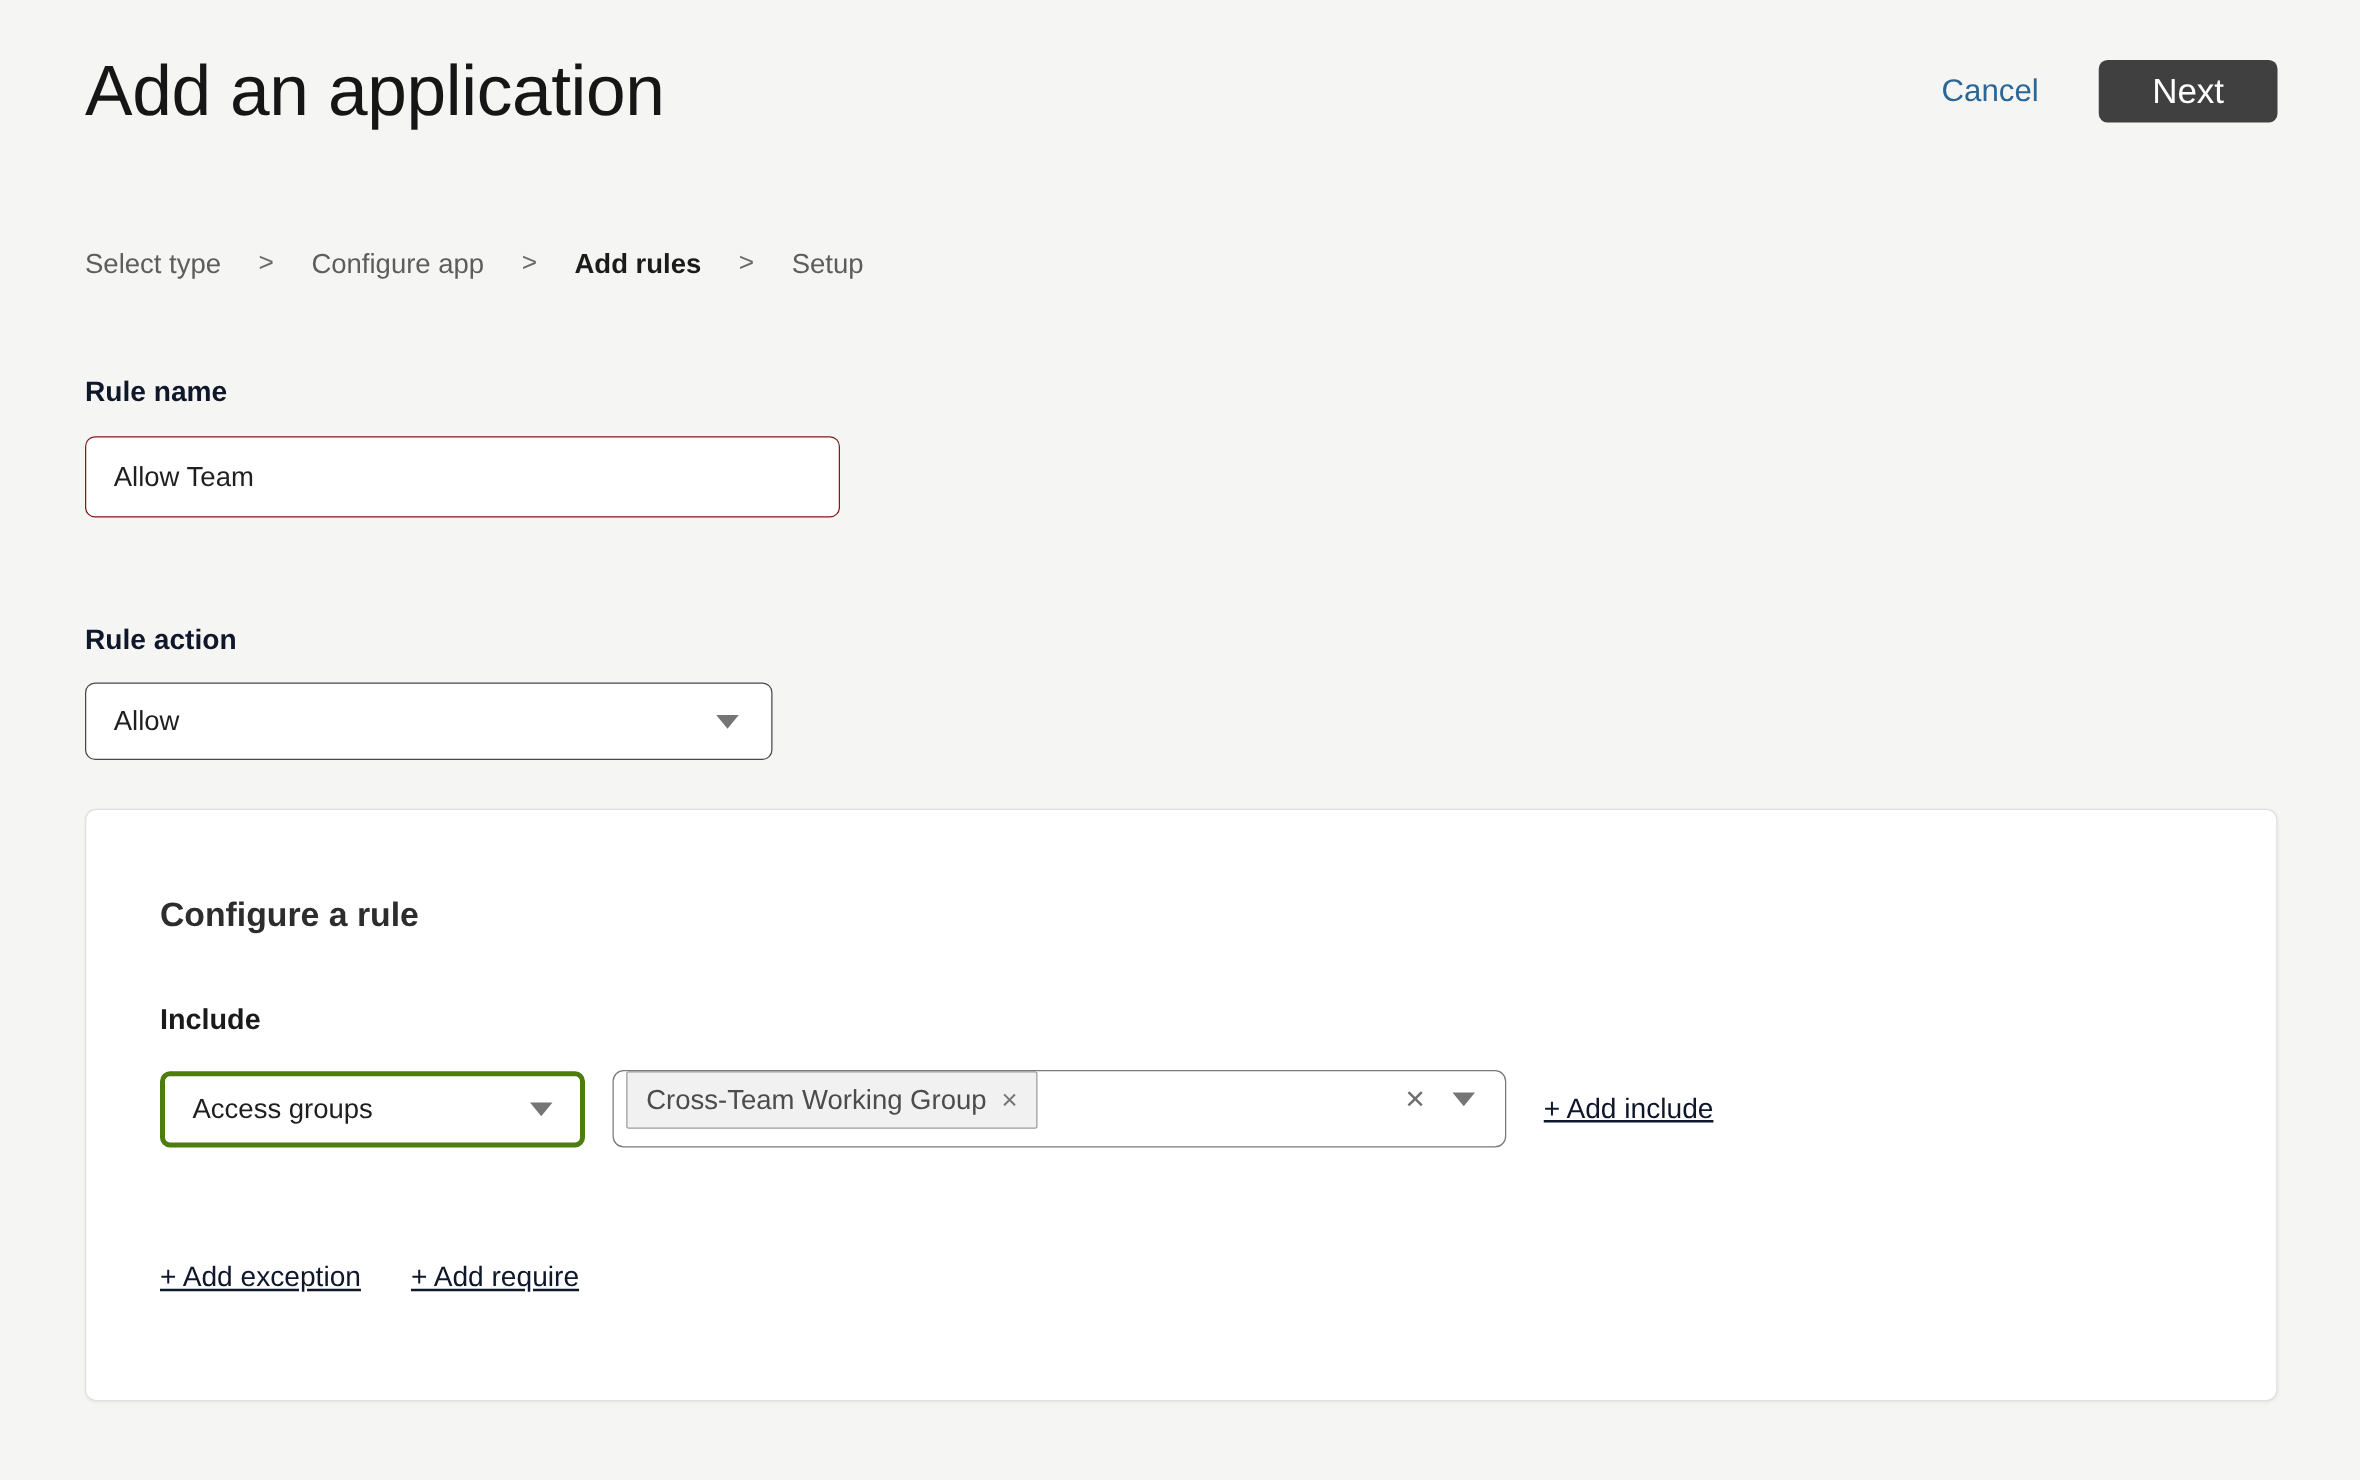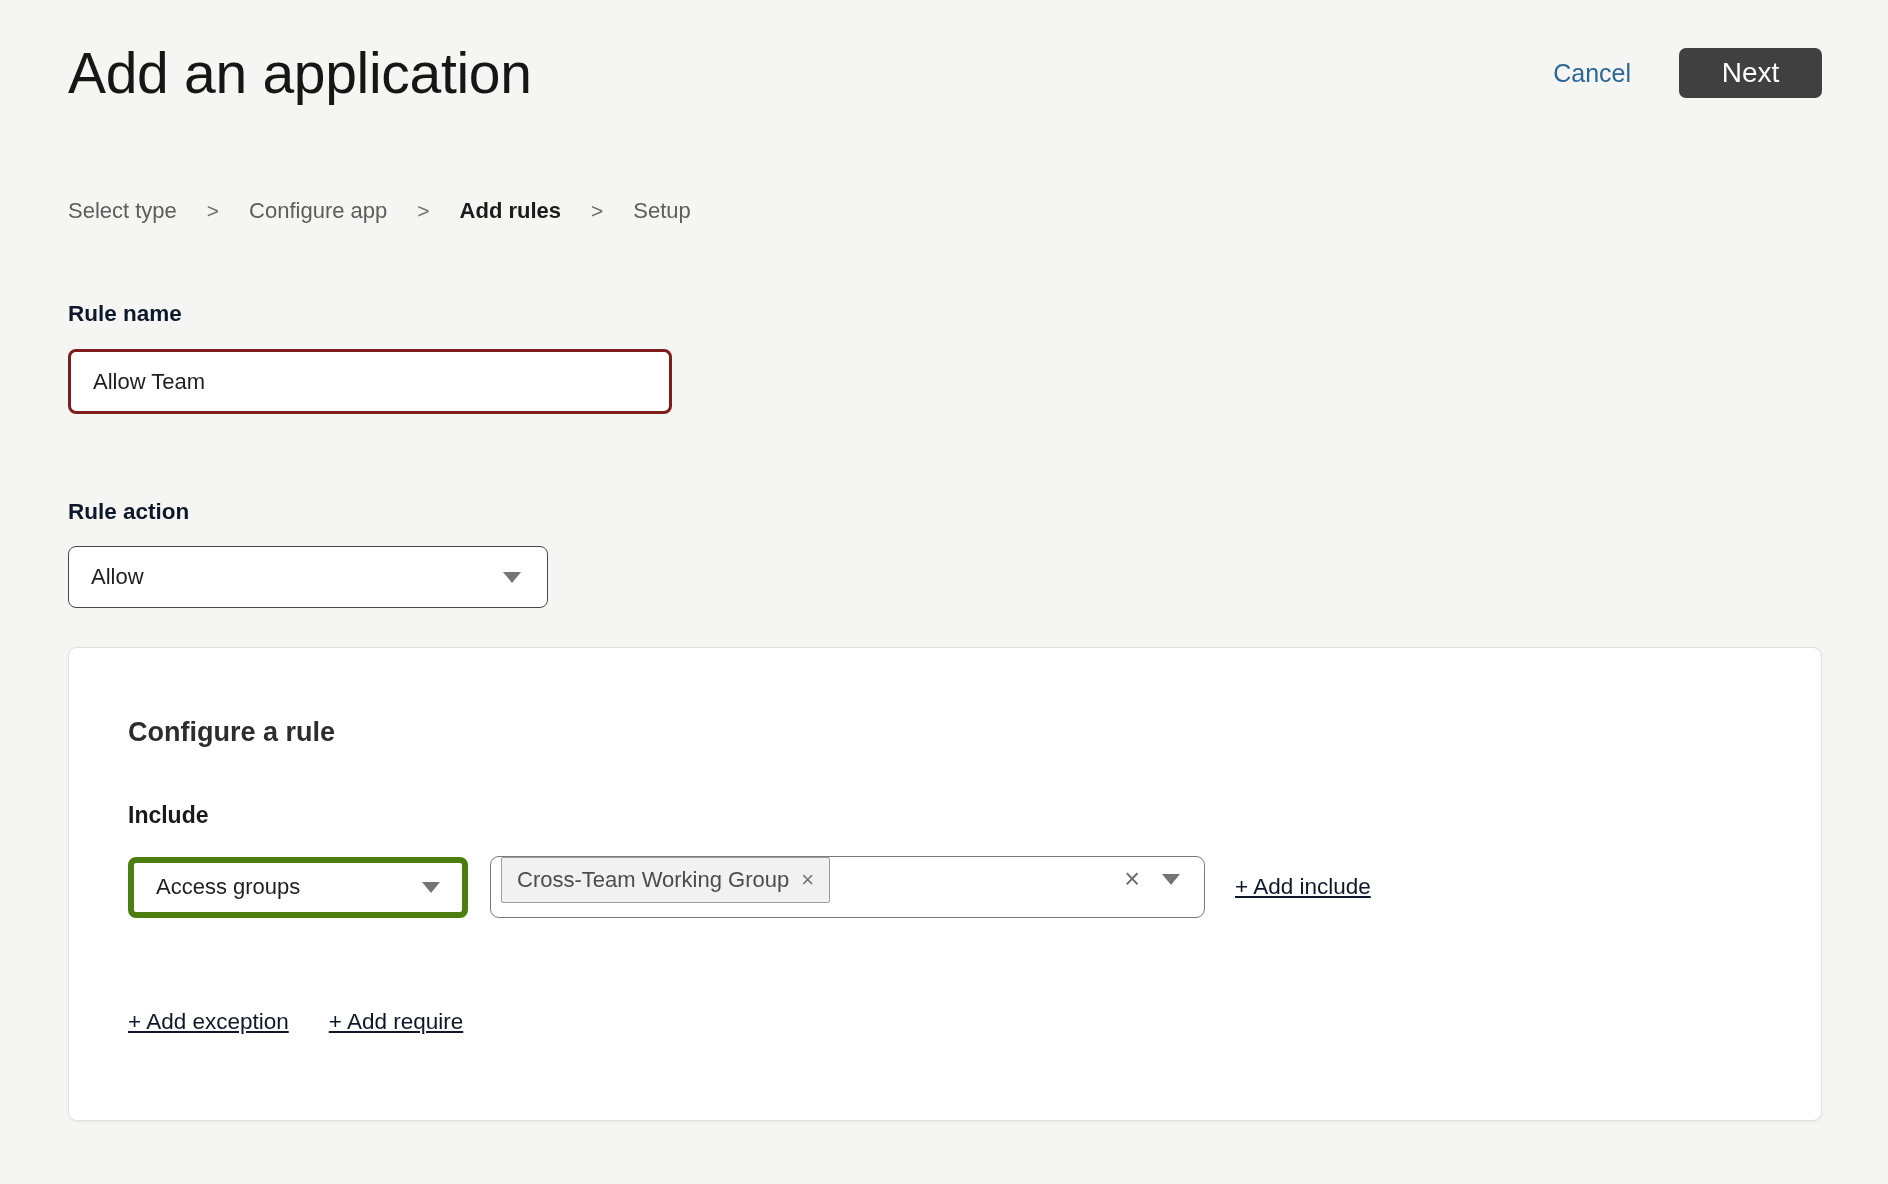--- a/index.html
+++ b/index.html
@@ -29,46 +29,46 @@
   .breadcrumb { display: flex; align-items: center; gap: 30px; margin-top: 98px; font-size: 22px; line-height: 26px; color: #5d5d5d; }
   .crumb { cursor: default; }
   .crumb.active { font-weight: 700; color: #1b1b1b; }
   .sep { color: #6a6a6a; font-size: 21px; }
 
   
   .field-label { font-size: 22.5px; line-height: 27px; font-weight: 700; color: #0f172a; }
   .rule-name-label { margin-top: 76px; }
   .text-input {
     display: block; margin-top: 22px; width: 604px; height: 65px;
-    border: 3px solid #7f1d1d; border-radius: 8px; background: #ffffff;
+    border: 1px solid #7f1d1d; border-radius: 8px; background: #ffffff;
     font-size: 22px; color: #1f1f1f; padding: 0 22px;
     font-family: "Liberation Sans", sans-serif; outline: none;
   }
   .rule-action-label { margin-top: 84px; }
   .select {
-    margin-top: 21px; width: 480px; height: 62px;
+    margin-top: 21px; width: 550px; height: 62px;
     border: 1px solid #484848; border-radius: 8px; background: #ffffff;
     display: flex; align-items: center; justify-content: space-between;
     padding: 0 26px 0 22px; font-size: 22px; color: #1f1f1f; cursor: pointer;
   }
   .chev { width: 0; height: 0; border-left: 9px solid transparent; border-right: 9px solid transparent; border-top: 11px solid #757575; }
 
   
   .card {
     margin-top: 39px; background: #ffffff;
     border: 1px solid #e0e0e0; border-radius: 9px;
     box-shadow: 0 1px 3px rgba(0,0,0,0.05);
     padding: 68px 60px 84px 59px;
   }
   .card-title { font-size: 27px; line-height: 32px; font-weight: 700; color: #2d2d2d; margin: 0; }
   .include-label { font-size: 23px; line-height: 27px; font-weight: 700; color: #1a1a1a; margin-top: 54px; }
   .include-row { display: flex; align-items: center; margin-top: 27px; }
   .group-select {
     width: 340px; height: 61px; margin-top: 0;
-    border: 6px solid #4d7c0f; border-radius: 8px; background: #ffffff;
+    border: 4px solid #4d7c0f; border-radius: 8px; background: #ffffff;
     display: flex; align-items: center; justify-content: space-between;
     padding: 0 22px; font-size: 22px; color: #1f1f1f; cursor: pointer;
   }
   .multiselect {
     width: 715px; height: 62px; margin-left: 22px;
     border: 1px solid #7a7a7a; border-radius: 9px; background: #ffffff;
     display: flex; align-items: center; padding: 0 24px 15px 10px; cursor: text;
   }
   .tag {
     display: flex; align-items: center; gap: 12px;

